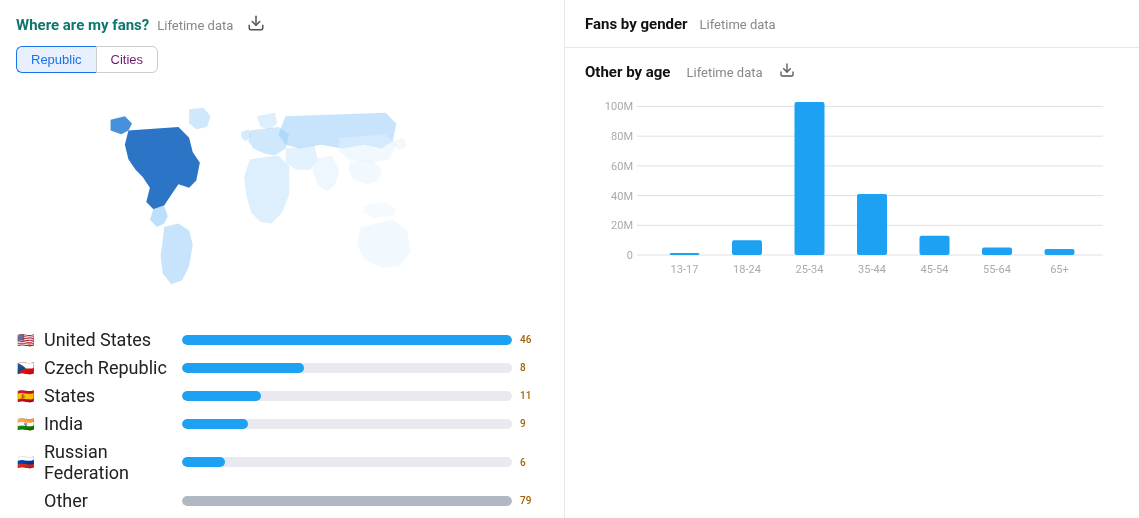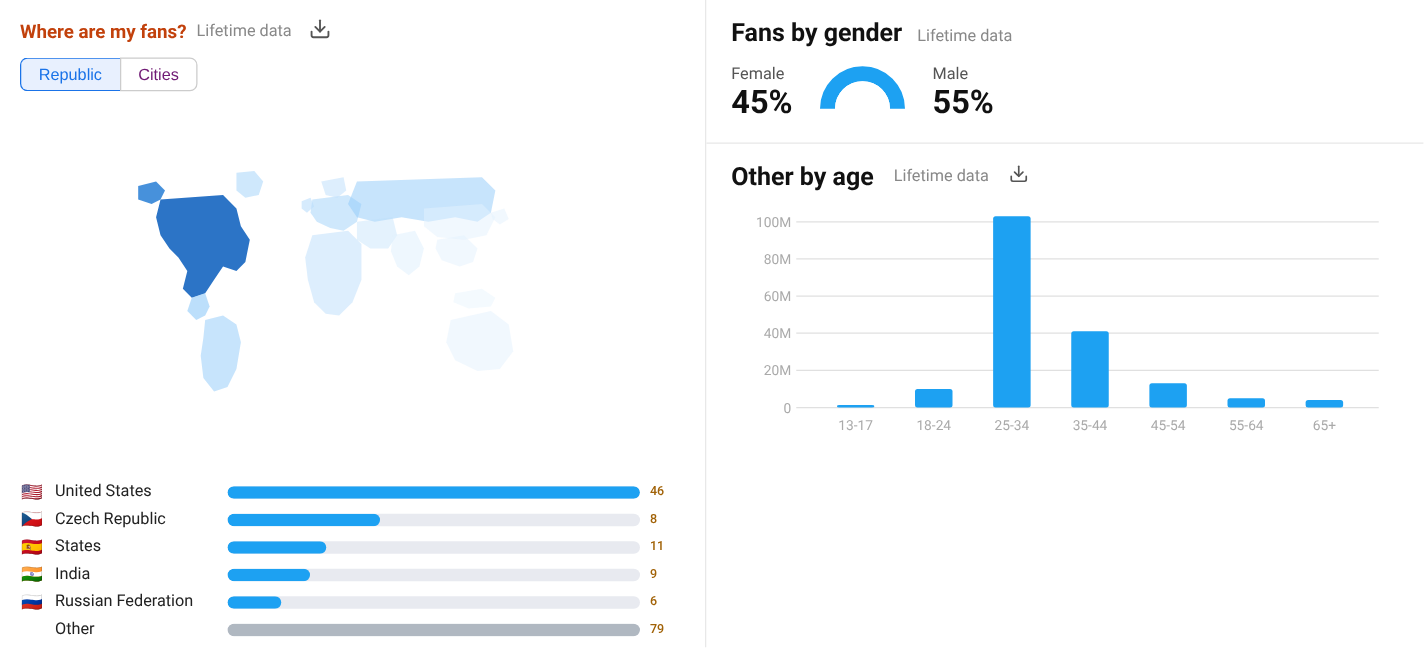--- a/index.html
+++ b/index.html
@@ -25,21 +25,21 @@
     .left-header {
       display: flex;
       align-items: center;
       padding: 14px 16px 10px 16px;
       gap: 8px;
     }
 
     .left-header-title {
       font-size: 15px;
       font-weight: 700;
-      color: #c2410c;
+      color: #0f766e;
     }
 
     .left-header-subtitle {
       font-size: 13px;
       color: #888;
     }
 
     .export-icon-btn {
       margin-left: 6px;
       cursor: pointer;
@@ -110,21 +110,21 @@
       border-radius: 2px;
       overflow: hidden;
       display: flex;
       align-items: center;
       justify-content: center;
       font-size: 14px;
     }
 
     .country-name {
       width: 130px;
-      font-size: 13px;
+      font-size: 18px;
       color: #222;
       flex-shrink: 0;
     }
 
     .bar-track {
       flex: 1;
       height: 10px;
       background: #e8eaf0;
       border-radius: 5px;
       overflow: hidden;
@@ -154,21 +154,21 @@
       overflow: hidden;
     }
 
     
     .gender-section {
       border-bottom: 1px solid #e8e8e8;
       padding: 14px 20px 14px 20px;
     }
 
     .section-title {
-      font-size: 20px;
+      font-size: 15px;
       font-weight: 700;
       color: #111;
       display: inline;
     }
 
     .section-subtitle {
       font-size: 13px;
       color: #888;
       margin-left: 8px;
     }
@@ -340,41 +340,20 @@
     </div>
     </div>
 </div>
 
 <div class="right-panel">
 
   <div class="gender-section">
     <span class="section-title">Fans by gender</span>
     <span class="section-subtitle">Lifetime data</span>
 
-    <div class="gender-content">
-      <div class="gender-stat">
-        <span class="gender-label">Female</span>
-        <span class="gender-pct">45%</span>
-      </div>
-
-      <div class="donut-container">
-        <svg width="72" height="48" viewBox="0 0 72 48">
-
-          <path d="M 8,36 A 28,28 0 0,1 64,36" fill="none" stroke="#1da1f2" stroke-width="12" stroke-dasharray="88 200"></path>
-          <path d="M 8,36 A 28,28 0 0,1 64,36" fill="none" stroke="#aed6f1" stroke-width="12" stroke-dasharray="200 200" stroke-dashoffset="-88"></path>
-
-          <path d="M 18,36 A 18,18 0 0,1 54,36" fill="none" stroke="white" stroke-width="8"></path>
-        </svg>
-      </div>
-
-      <div class="gender-stat">
-        <span class="gender-label">Male</span>
-        <span class="gender-pct">55%</span>
-      </div>
-    </div>
   </div>
 
   <div class="age-section">
     <div class="age-header">
       <span class="section-title">Other by age</span>
       <span class="section-subtitle">Lifetime data</span>
       <span style="margin-left:8px;cursor:pointer;color:#555">
         <svg width="16" height="16" viewBox="0 0 24 24" fill="none" stroke="#555" stroke-width="2" stroke-linecap="round" stroke-linejoin="round">
           <path d="M21 15v4a2 2 0 0 1-2 2H5a2 2 0 0 1-2-2v-4"></path>
           <polyline points="7 10 12 15 17 10"></polyline>

